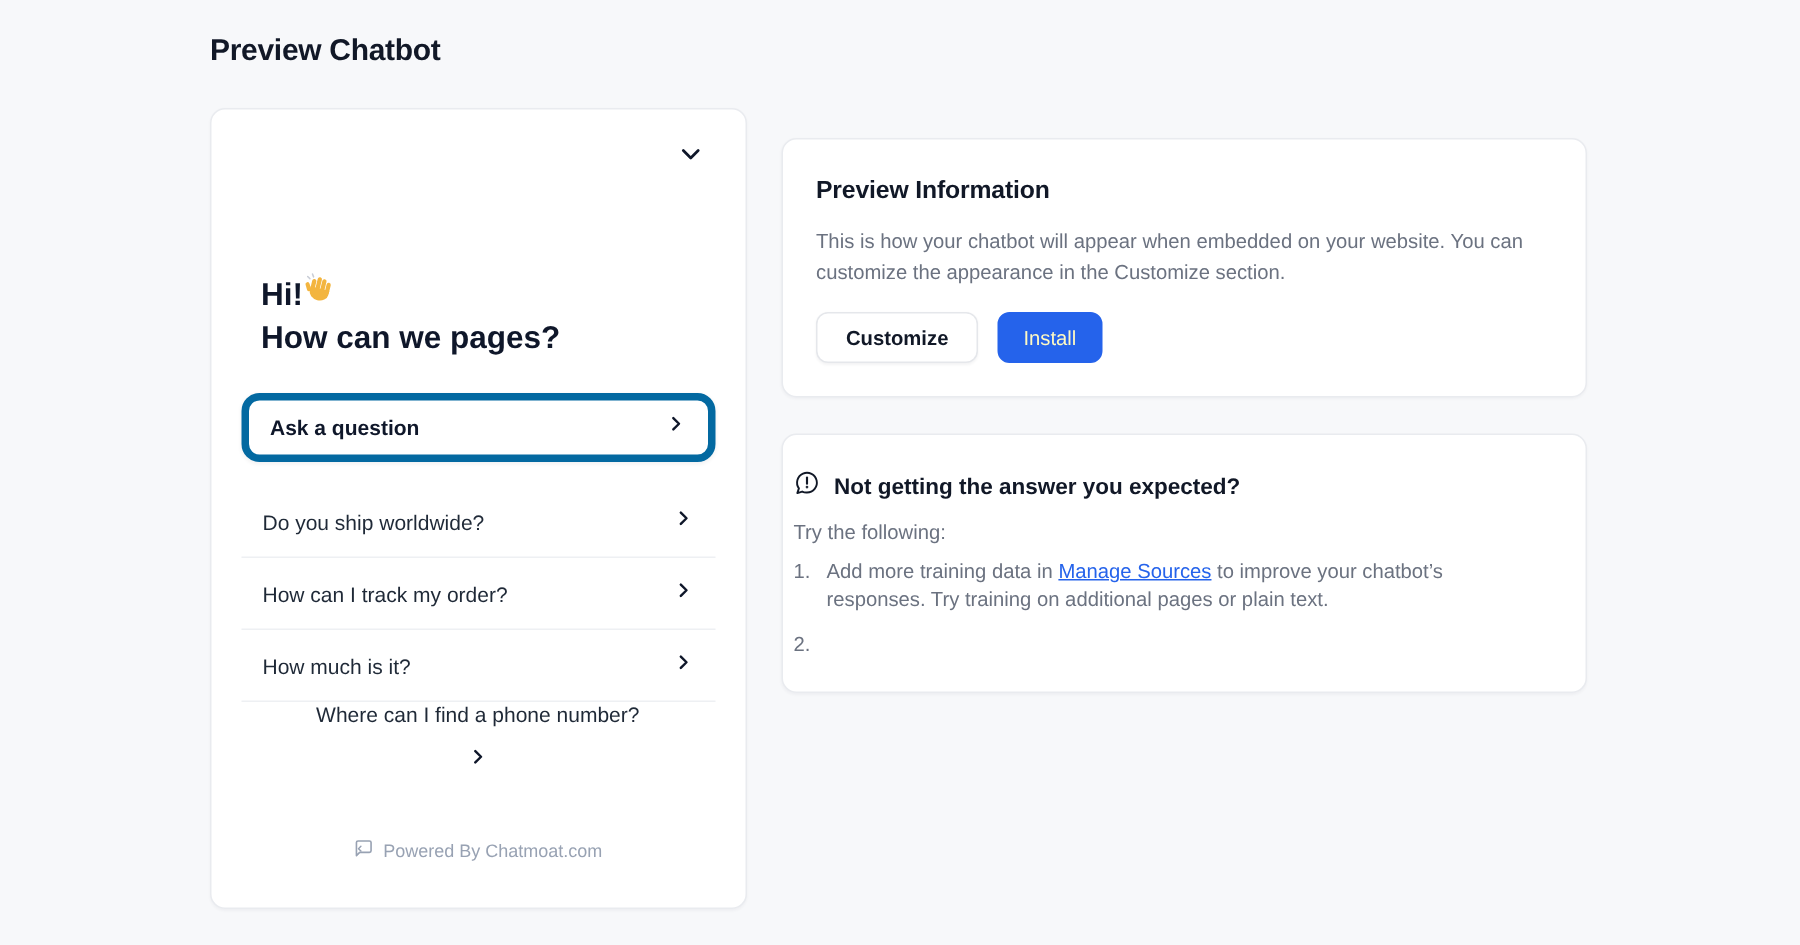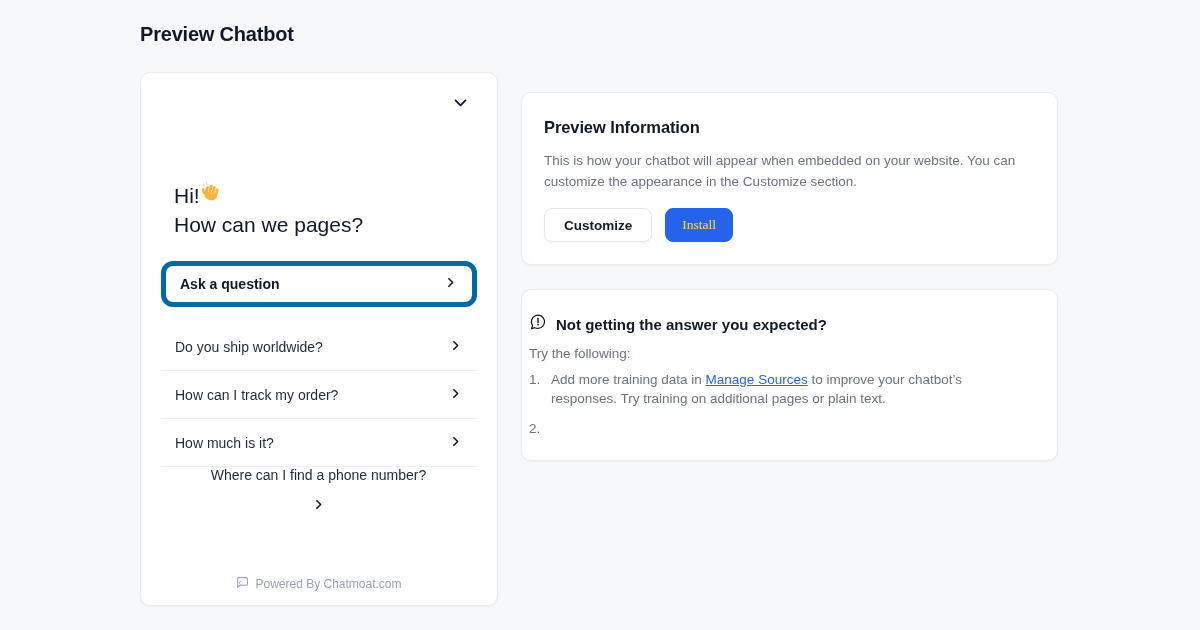--- a/index.html
+++ b/index.html
@@ -28,21 +28,21 @@
     padding:22px 20px 0 20px;
   }
   .collapse-btn {
     position:absolute; top:20px; right:26px;
     width:22px; height:22px;
     background:none; border:none; cursor:pointer;
     display:flex; align-items:center; justify-content:center;
   }
   .greeting { margin-top:86px; padding-left:13px; }
   .greeting-line {
-    font-size:21px; line-height:29px; font-weight:400; color:#0F172A;
+    font-size:21px; line-height:29px; font-weight:700; color:#0F172A;
     display:flex; align-items:center; gap:0;
   }
   .ask-box {
     margin-top:22px;
     height:46px;
     border:5px solid #0369a1;
     border-radius:12px;
     box-shadow:0 1px 3px rgba(16,24,40,.06);
     background:#fff;
     display:flex; align-items:center; justify-content:space-between;
@@ -56,21 +56,21 @@
     display:flex; align-items:center; justify-content:space-between;
     padding:0 15px 0 14px;
     border-bottom:1px solid #EEF0F3;
     cursor:pointer;
     background:#fff;
   }
   .faq-row:last-child { border-bottom:none;flex-direction:column; }
   .faq-label { font-size:14px; font-weight:400; color:#1F2937; }
   .chat-footer {
     margin-top:auto;
-    padding:12px 0 13px 0;
+    padding:12px 0 30px 0;
     display:flex; align-items:center; justify-content:center; gap:6px;
     font-size:12px; color:#98A2B3;
   }
 
   
   .right-col { width:537px; display:flex; flex-direction:column; gap:24px;margin-top:20px; }
   .card {
     background:#ffffff;
     border:1px solid #E9EBEF;
     border-radius:10px;
@@ -89,21 +89,21 @@
     display:inline-flex; align-items:center; justify-content:center;
     cursor:pointer; font-family:"Liberation Sans", sans-serif;
   }
   .btn-secondary {
     padding:0 19px;
     background:#fff; border:1px solid #E5E7EB; color:#111827; font-weight:600;
     box-shadow:0 1px 2px rgba(16,24,40,.05);
   }
   .btn-primary {
     padding:0 16px;
-    background:#2563EB; border:1px solid #2563EB; color:#fde047; font-weight:500;font-family:Liberation Serif, serif;
+    background:#2563EB; border:1px solid #2563EB; color:#fef9c3; font-weight:500;
   }
 
   .help-card { padding:23px 22px 22px 7px; }
   .help-header { display:flex; align-items:center; gap:9px; }
   .help-title { font-size:15px; font-weight:700; color:#111827; }
   .help-intro { margin-top:11px; font-size:13.5px; color:#6B7280; }
   .help-list { margin-top:9px; display:flex; flex-direction:column; gap:11px; }
   .help-item { display:flex; font-size:13.5px; line-height:19px; color:#6B7280; }
   .item-num { width:22px; flex:0 0 22px; }
   .item-text { max-width:452px; }

